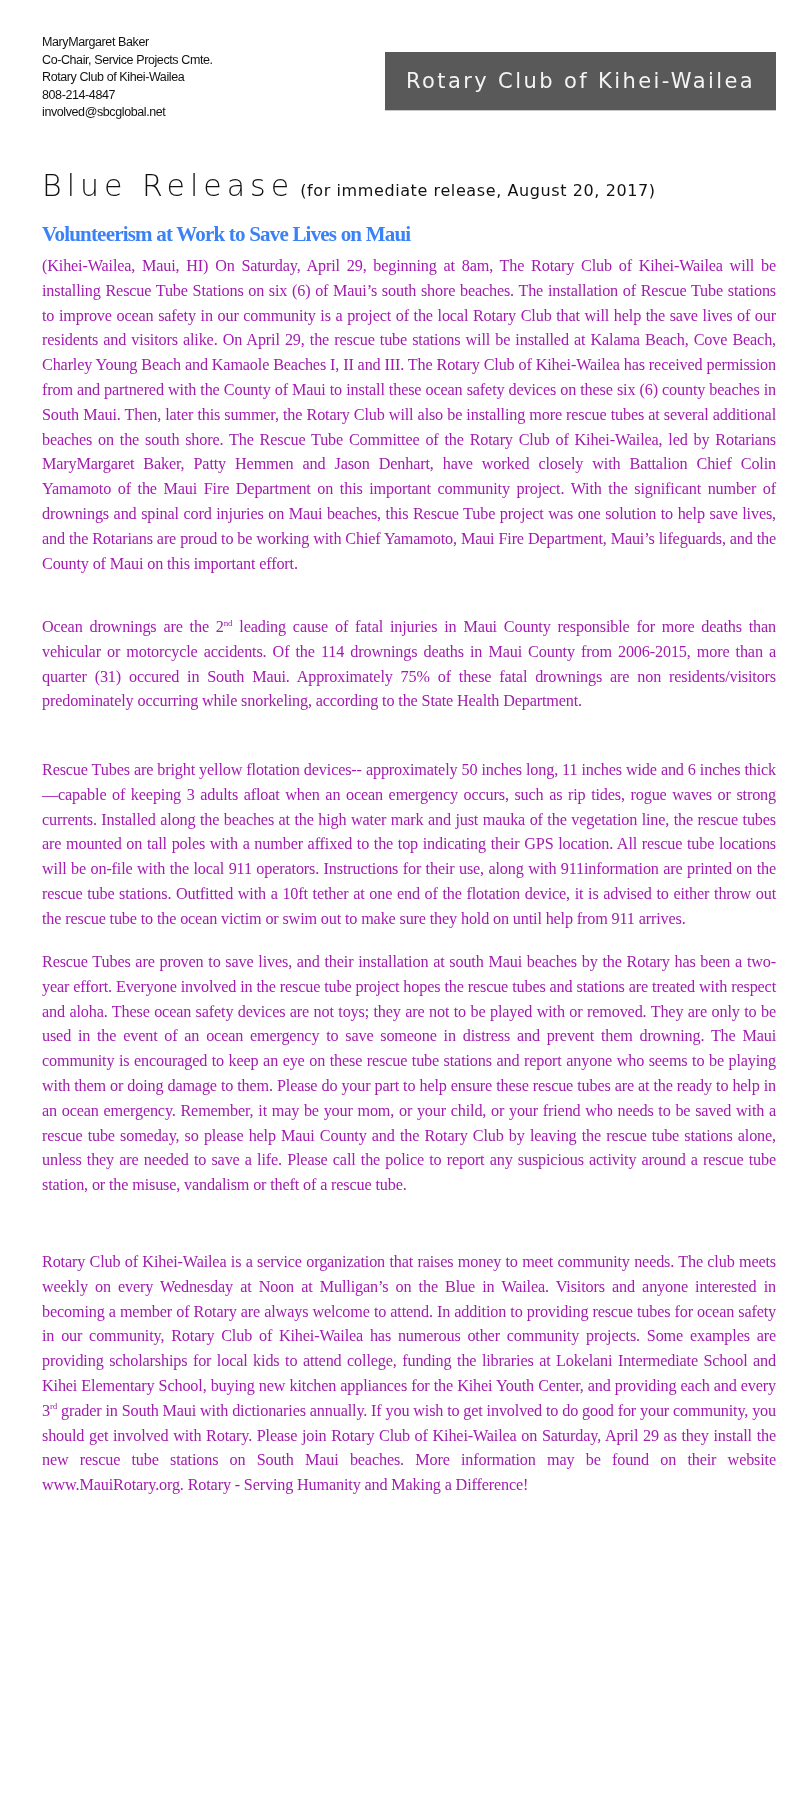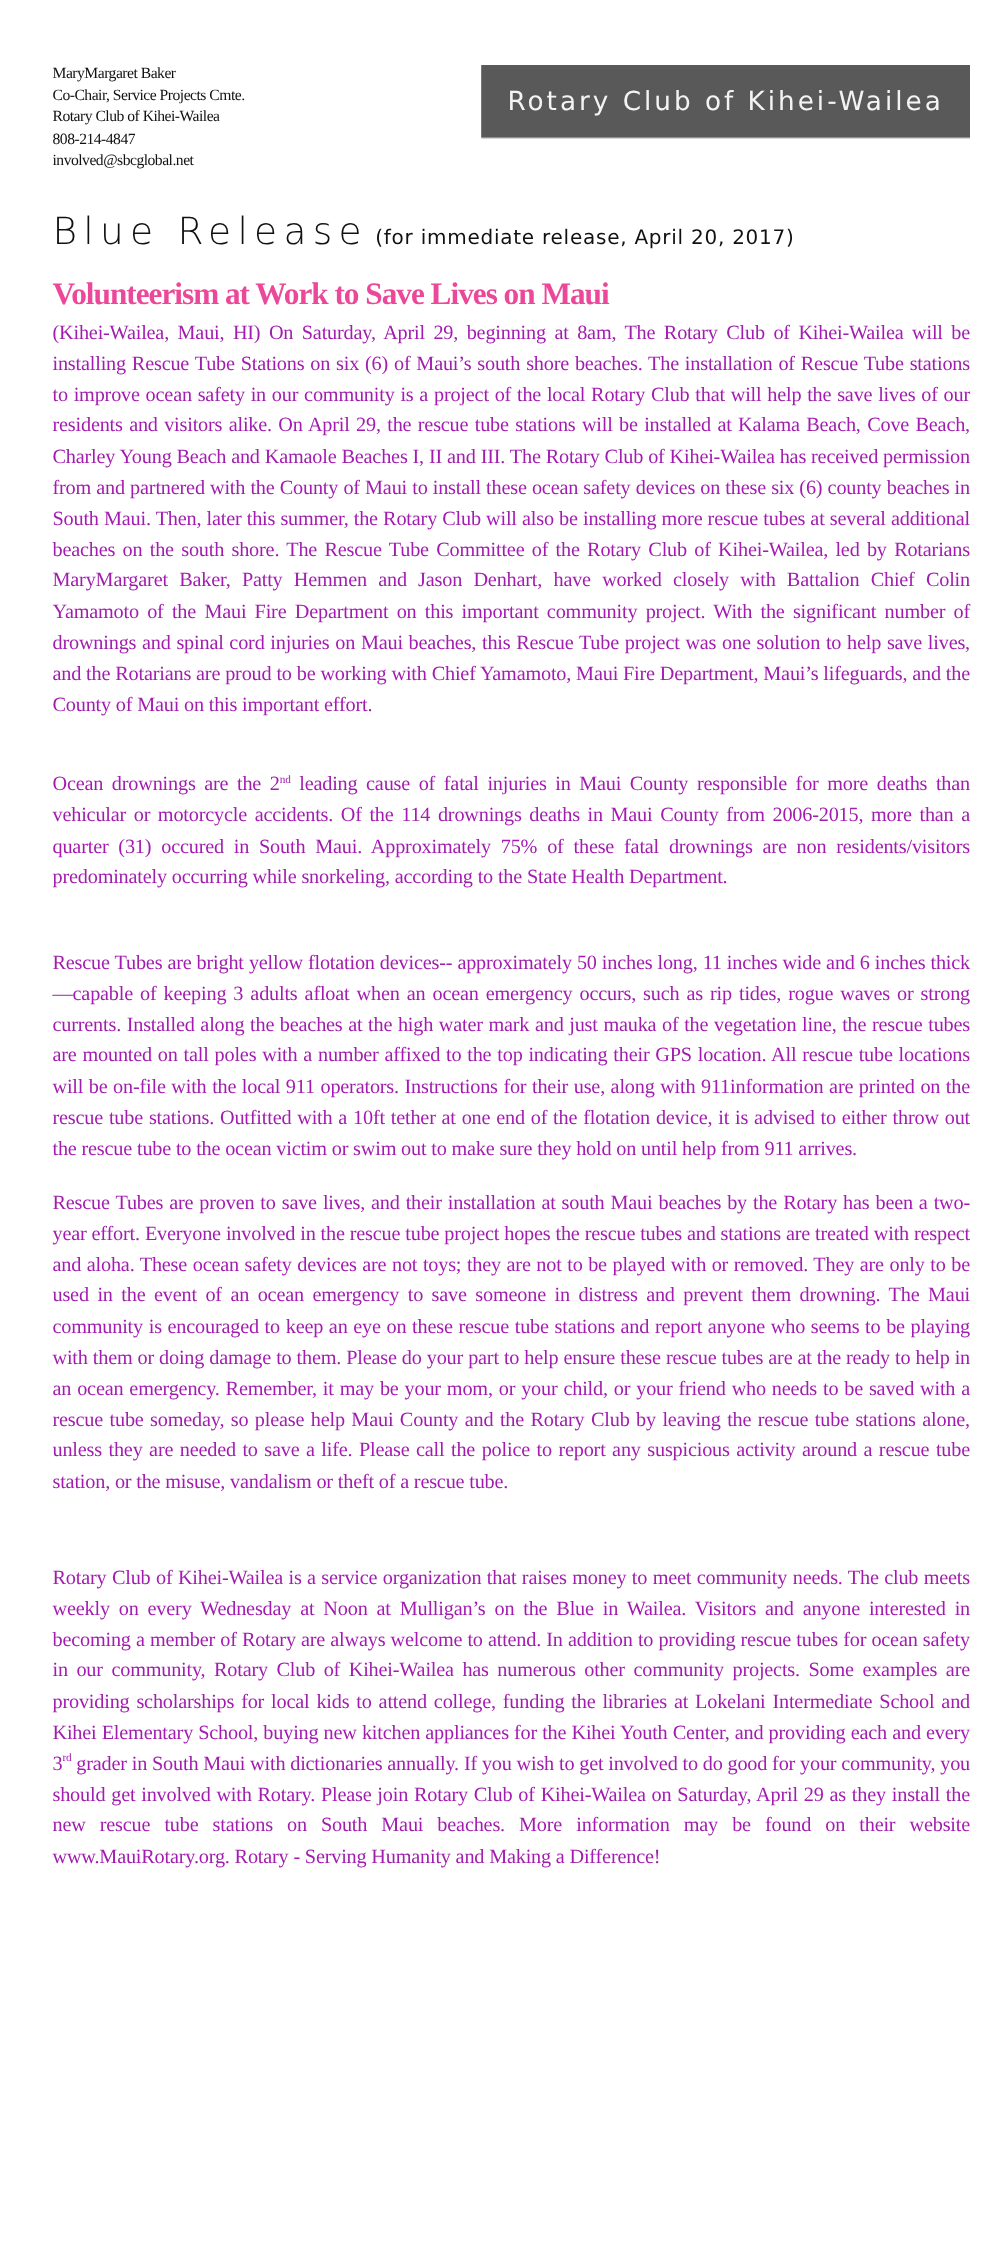--- a/index.html
+++ b/index.html
@@ -1,19 +1,19 @@
 <!DOCTYPE html>
 <html><head>
 <meta charset="utf-8">
 <style>
   html, body { margin: 0; padding: 0; background: #ffffff; }
   body { width: 800px; height: 1804px; position: relative; overflow: hidden; }
   .contact {
-    position: absolute; left: 42px; top: 50px;
-    font-family: Liberation Serif, serif; font-size: 12.5px; line-height: 17.5px;
+    position: absolute; left: 42px; top: 34px;
+    font-family: Liberation Sans, sans-serif; font-size: 12.5px; line-height: 17.5px;
     color: #111; letter-spacing: -0.4px;
   }
   .contact div { white-space: nowrap; }
   .banner {
     position: absolute; left: 385px; top: 52px; width: 391px; height: 58px;
     background: #595959; box-shadow: 0 1px 0 #c8c8c8;
     display: flex; align-items: center; justify-content: center;
   }
   .banner span {
     font-family: "DejaVu Sans", sans-serif; font-size: 21px; color: #f4f4f4;
@@ -22,22 +22,22 @@
   .title-row { position: absolute; left: 42px; top: 168px; white-space: nowrap; color: #111; }
   .title-main {
     font-family: "DejaVu Sans", sans-serif; font-size: 30px; letter-spacing: 5px;
     font-weight: 300;
   }
   .title-sub {
     font-family: "DejaVu Sans", sans-serif; font-size: 16px; letter-spacing: 0.6px; margin-left: 2px;
   }
   .headline {
     position: absolute; left: 42px; top: 222px;
-    font-family: "Liberation Serif", serif; font-weight: bold; font-size: 25px;
-    letter-spacing: -0.8px; color: #ec4899; white-space: nowrap;
+    font-family: "Liberation Serif", serif; font-weight: bold; font-size: 21px;
+    letter-spacing: -0.8px; color: #3b82f6; white-space: nowrap;
   }
   .para {
     position: absolute; left: 42px; width: 734px;
     font-family: "Liberation Serif", serif; font-size: 16.2px; line-height: 24.8px;
     text-align: justify; color: #a21caf; letter-spacing: -0.15px;
   }
   sup { font-size: 9px; line-height: 0; vertical-align: super; margin-top: 43px; }
 </style>
 </head>
 <body>
@@ -49,21 +49,21 @@
   <div>808-214-4847</div>
   <div>involved@sbcglobal.net</div>
 </div>
 
 <div class="banner">
   <span>Rotary Club of Kihei-Wailea</span>
 </div>
 
 <div class="title-row">
   <span class="title-main">Blue Release</span>
-  <span class="title-sub">(for immediate release, April 20, 2017)</span>
+  <span class="title-sub">(for immediate release, August 20, 2017)</span>
 </div>
 
 <div class="headline">Volunteerism at Work to Save Lives on Maui</div>
 
 <p class="para" style="top:254px; margin:0;">(Kihei-Wailea, Maui, HI)  On Saturday, April 29, beginning at 8am, The Rotary Club of Kihei-Wailea will be installing Rescue Tube Stations on six (6) of Maui’s south shore beaches.  The installation of Rescue Tube stations to improve ocean safety in our community is a project of the local Rotary Club that will help the save lives of our residents and visitors alike.  On April 29, the rescue tube stations will be installed at Kalama Beach, Cove Beach, Charley Young Beach and Kamaole Beaches I, II and III.  The Rotary Club of Kihei-Wailea has received permission from and partnered with the County of Maui to install these ocean safety devices on these six (6) county beaches in South Maui.  Then, later this summer, the Rotary Club will also be installing more rescue tubes at several additional beaches on the south shore. The Rescue Tube Committee of the Rotary Club of Kihei-Wailea, led by Rotarians MaryMargaret Baker, Patty Hemmen and Jason Denhart, have worked closely with Battalion Chief Colin Yamamoto of the Maui Fire Department on this important community project.  With the significant number of drownings and spinal cord injuries on Maui beaches, this Rescue Tube project was one solution to help save lives, and the Rotarians are proud to be working with Chief Yamamoto, Maui Fire Department, Maui’s lifeguards, and the County of Maui on this important effort.</p>
 
 <p class="para" style="top:615px; margin:0;"><span>Ocean drownings are the 2</span><sup>nd</sup><span> leading cause of fatal injuries in Maui County responsible for more deaths than vehicular or motorcycle accidents. Of the 114 drownings deaths in Maui County from 2006-2015, more than a quarter (31) occured in South Maui. Approximately 75% of these fatal drownings are non residents/visitors predominately occurring while snorkeling, according to the State Health Department.</span></p>
 
 <p class="para" style="top:758px; margin:0;">Rescue Tubes are bright yellow flotation devices-- approximately 50 inches long, 11 inches wide and 6 inches thick—capable of keeping 3 adults afloat when an ocean emergency occurs, such as rip tides, rogue waves or strong currents. Installed along the beaches at the high water mark and just mauka of the vegetation line, the rescue tubes are mounted on tall poles with a number affixed to the top indicating their GPS location. All rescue tube locations will be on-file with the local 911 operators.  Instructions for their use, along with 911information are printed on the rescue tube stations.  Outfitted with a 10ft tether at one end of the flotation device, it is advised to either throw out the rescue tube to the ocean victim or swim out to make sure they hold on until help from 911 arrives.</p>
 

